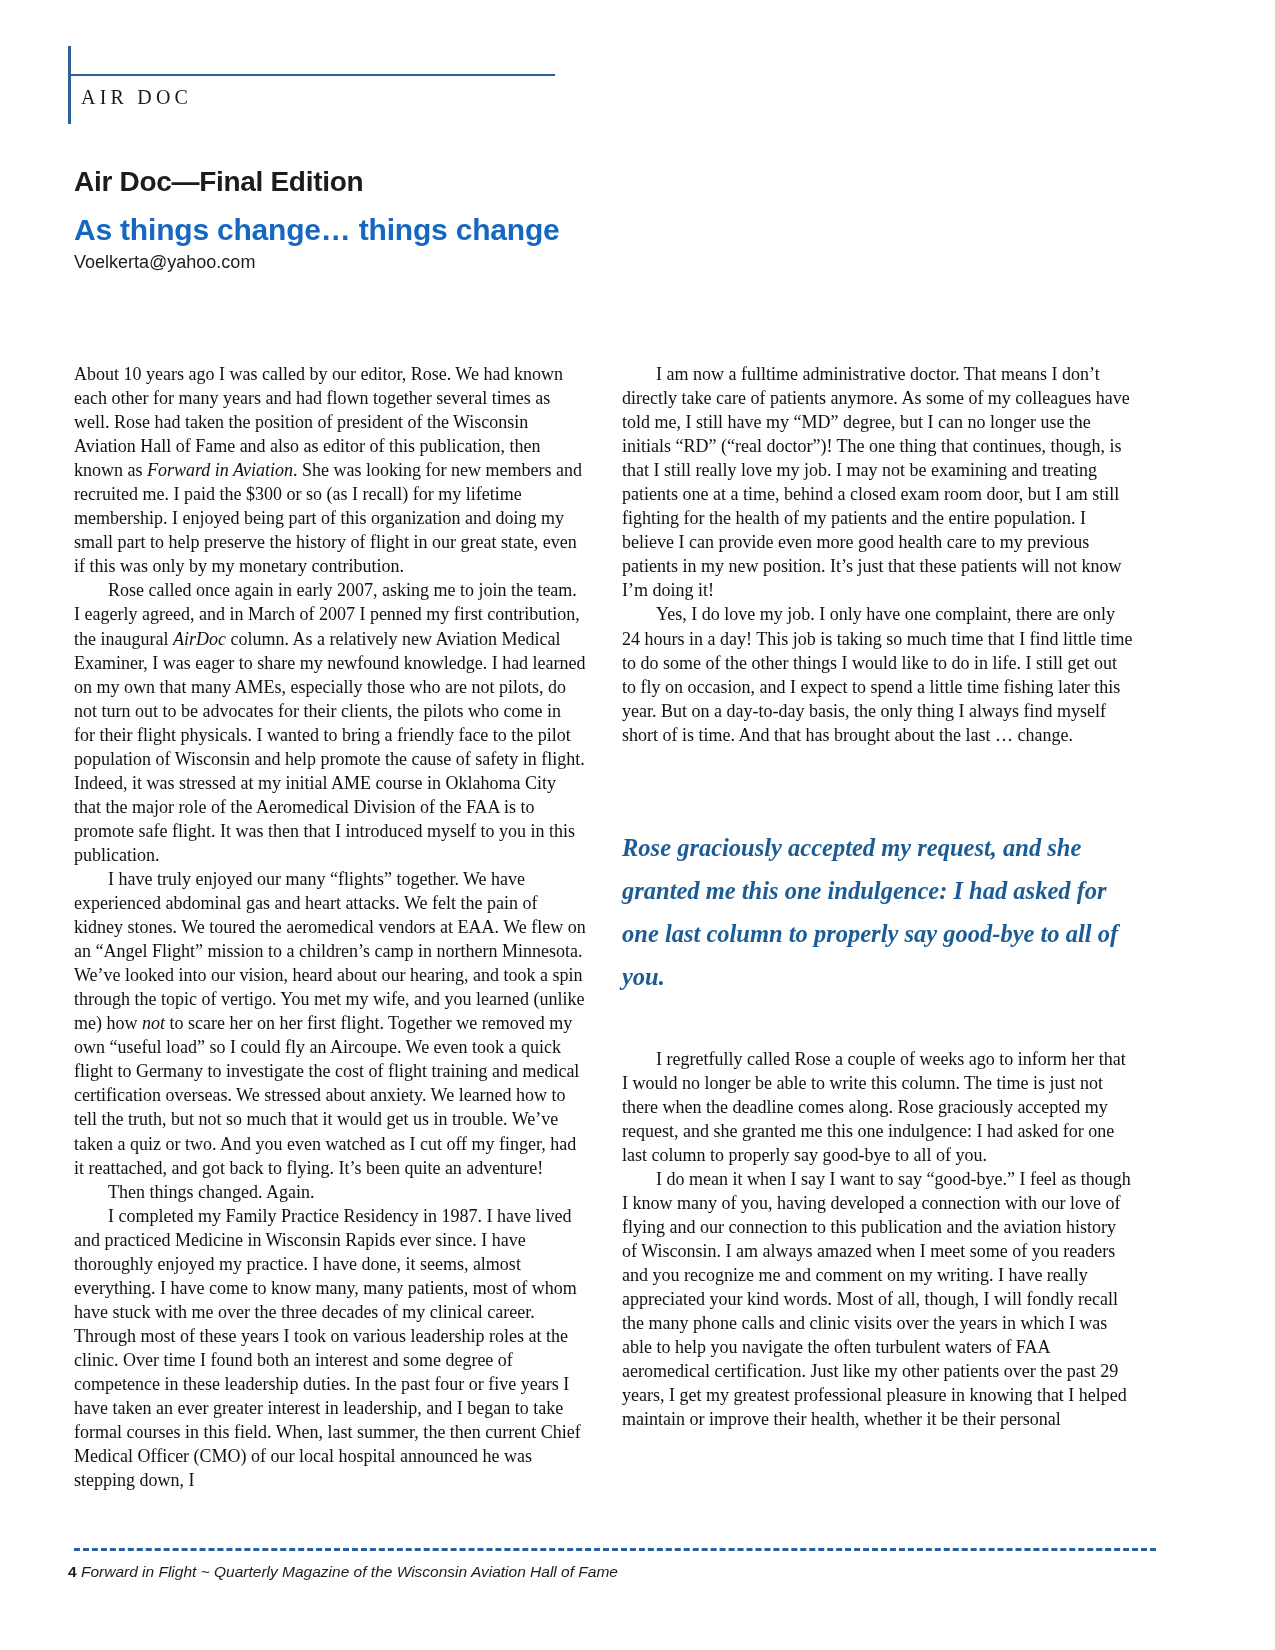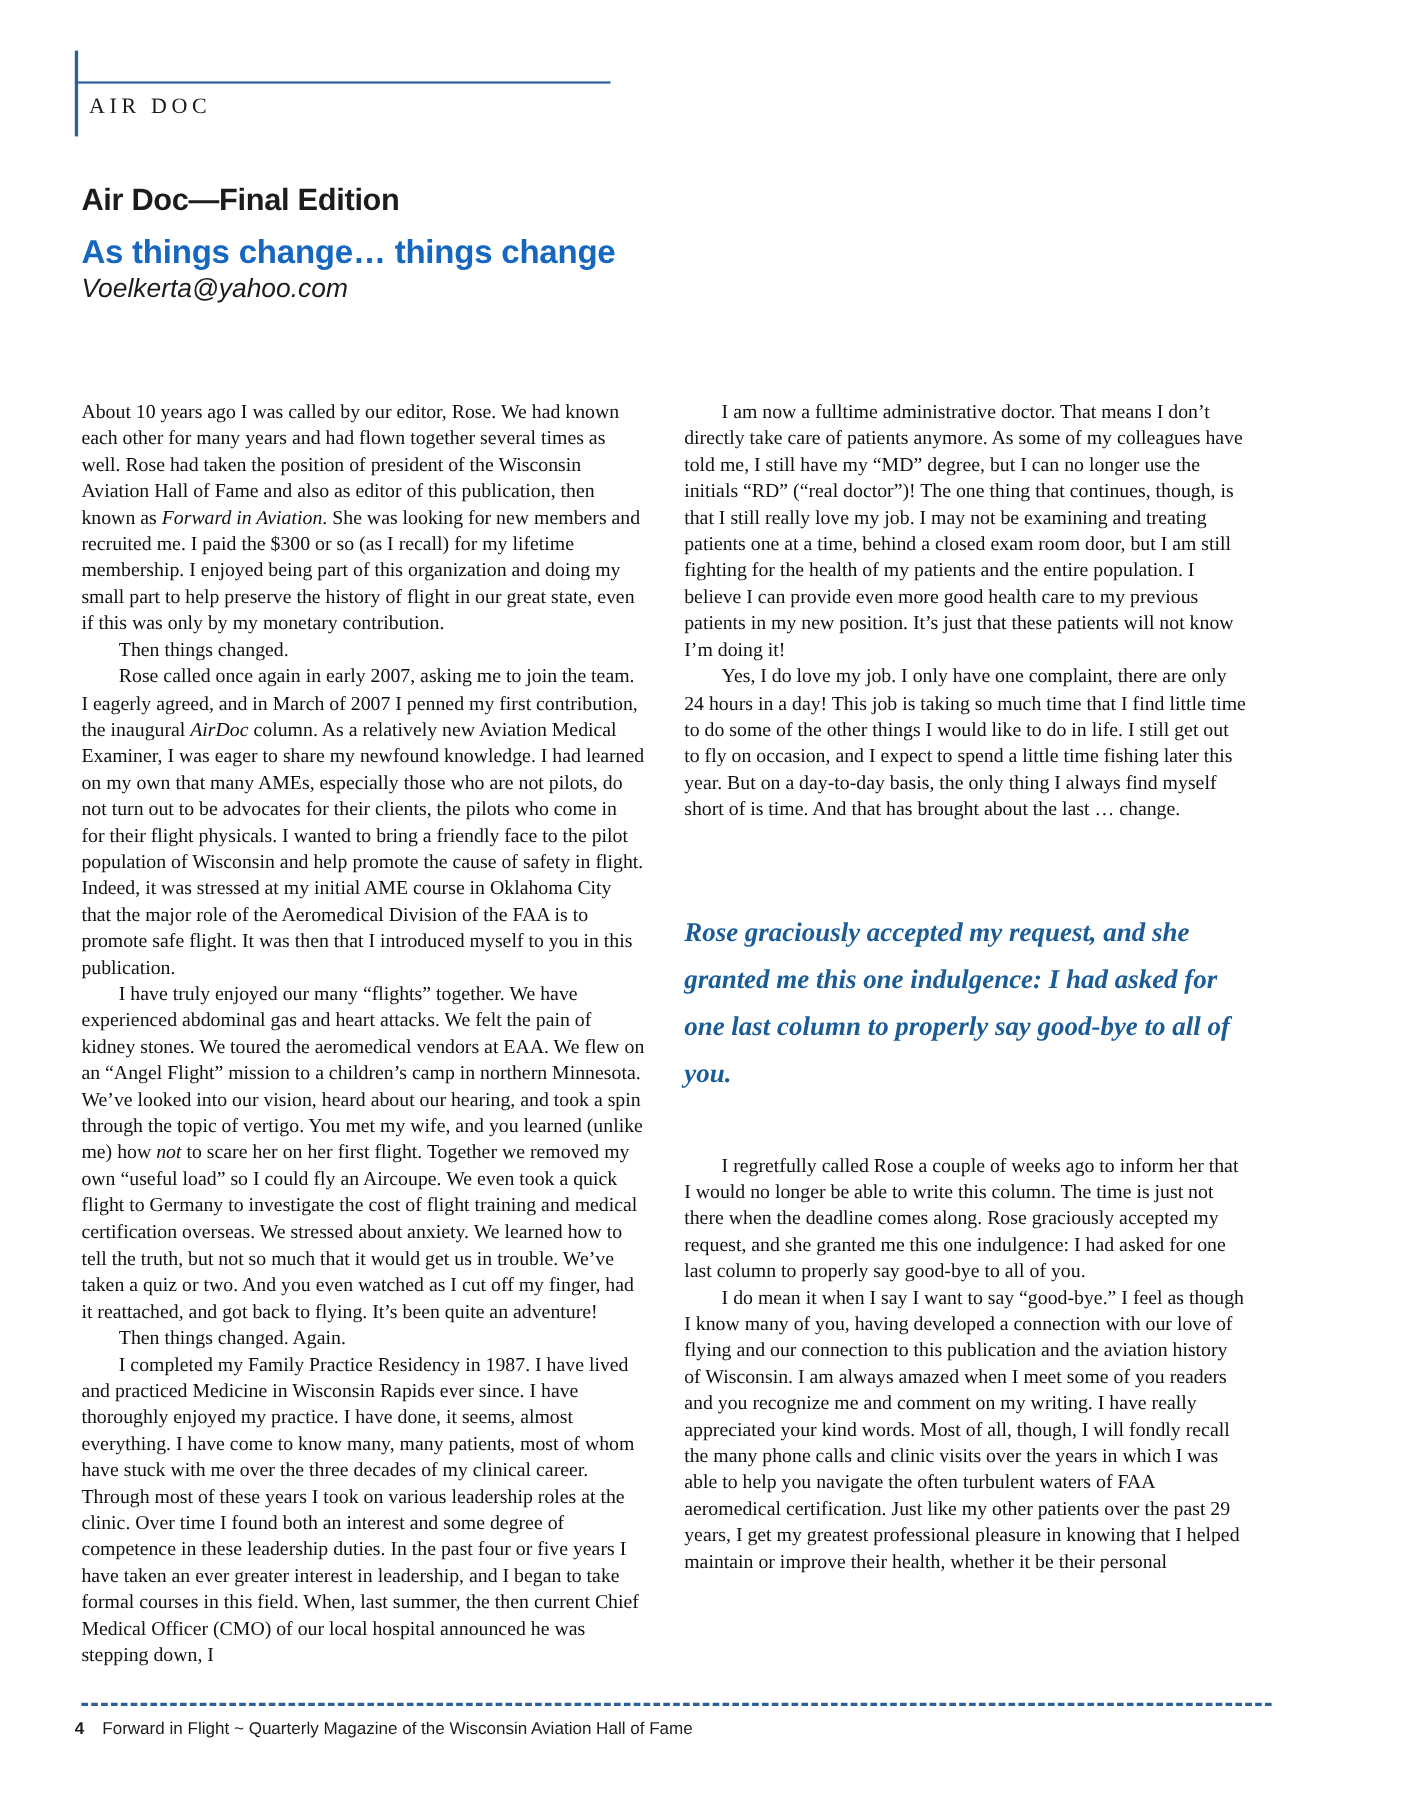--- a/index.html
+++ b/index.html
@@ -79,22 +79,21 @@
   #byline {
     font-family: "Liberation Sans", sans-serif;
     font-weight: bold;
     font-size: 19px;
     line-height: 24px;
     color: #1c1c1c;
     margin: 26px 0 0 0;
   }
   #email {
     font-family: "Liberation Sans", sans-serif;
-    font-style: italic;
-    font-size: 24px;
+    font-size: 18px;
     line-height: 23px;
     color: #1c1c1c;
     margin: 1px 0 0 0;
   }
 
   
   #columns {
     position: absolute;
     left: 74px;
     top: 362px;
@@ -154,42 +153,41 @@
     font-size: 15.5px;
     line-height: 20px;
     color: #1c1c1c;
     white-space: nowrap;
   }
   #footer-text .pagenum {
     font-weight: bold;
     font-style: normal;
   }
   #footer-text .pubinfo {
-    margin-left: 12px;
+    font-style: italic;
   }
 </style>
 </head>
 <body>
 
 <div id="running-head">
   <div class="vrule" style="background: rgb(43, 96, 153);"></div>
   <div class="hrule" style="background: rgb(43, 96, 153);"></div>
   <div class="rh-text">AIR DOC</div>
 </div>
 
 <div id="title-block">
   <h1 id="headline">Air Doc—Final Edition</h1>
   <h2 id="subhead" style="color: rgb(21, 103, 191);">As things change… things change</h2>
   <div id="email">Voelkerta@yahoo.com</div>
 </div>
 
 <div id="columns">
   <div class="col" id="col-left">
       <p>About 10 years ago I was called by our editor, Rose. We had known each other for many years and had flown together several times as well. Rose had taken the position of president of the Wisconsin Aviation Hall of Fame and also as editor of this publication, then known as <i>Forward in Aviation</i>. She was looking for new members and recruited me. I paid the $300 or so (as I recall) for my lifetime membership. I enjoyed being part of this organization and doing my small part to help preserve the history of flight in our great state, even if this was only by my monetary contribution.</p>
-      <p class="indent">Then things changed.</p>
       <p class="indent">Rose called once again in early 2007, asking me to join the team. I eagerly agreed, and in March of 2007 I penned my first contribution, the inaugural <i>AirDoc</i> column. As a relatively new Aviation Medical Examiner, I was eager to share my newfound knowledge. I had learned on my own that many AMEs, especially those who are not pilots, do not turn out to be advocates for their clients, the pilots who come in for their flight physicals. I wanted to bring a friendly face to the pilot population of Wisconsin and help promote the cause of safety in flight. Indeed, it was stressed at my initial AME course in Oklahoma City that the major role of the Aeromedical Division of the FAA is to promote safe flight. It was then that I introduced myself to you in this publication.</p>
       <p class="indent">I have truly enjoyed our many “flights” together. We have experienced abdominal gas and heart attacks. We felt the pain of kidney stones. We toured the aeromedical vendors at EAA. We flew on an “Angel Flight” mission to a children’s camp in northern Minnesota. We’ve looked into our vision, heard about our hearing, and took a spin through the topic of vertigo. You met my wife, and you learned (unlike me) how <i>not</i> to scare her on her first flight. Together we removed my own “useful load” so I could fly an Aircoupe. We even took a quick flight to Germany to investigate the cost of flight training and medical certification overseas. We stressed about anxiety. We learned how to tell the truth, but not so much that it would get us in trouble. We’ve taken a quiz or two. And you even watched as I cut off my finger, had it reattached, and got back to flying. It’s been quite an adventure!</p>
       <p class="indent">Then things changed. Again.</p>
       <p class="indent">I completed my Family Practice Residency in 1987. I have lived and practiced Medicine in Wisconsin Rapids ever since. I have thoroughly enjoyed my practice. I have done, it seems, almost everything. I have come to know many, many patients, most of whom have stuck with me over the three decades of my clinical career. Through most of these years I took on various leadership roles at the clinic. Over time I found both an interest and some degree of competence in these leadership duties. In the past four or five years I have taken an ever greater interest in leadership, and I began to take formal courses in this field. When, last summer, the then current Chief Medical Officer (CMO) of our local hospital announced he was stepping down, I</p>
     </div>
   <div class="col" id="col-right">
     <div>
         <p class="indent">I am now a fulltime administrative doctor. That means I don’t directly take care of patients anymore. As some of my colleagues have told me, I still have my “MD” degree, but I can no longer use the initials “RD” (“real doctor”)! The one thing that continues, though, is that I still really love my job. I may not be examining and treating patients one at a time, behind a closed exam room door, but I am still fighting for the health of my patients and the entire population. I believe I can provide even more good health care to my previous patients in my new position. It’s just that these patients will not know I’m doing it!</p>
         <p class="indent">Yes, I do love my job. I only have one complaint, there are only 24 hours in a day! This job is taking so much time that I find little time to do some of the other things I would like to do in life. I still get out to fly on occasion, and I expect to spend a little time fishing later this year. But on a day-to-day basis, the only thing I always find myself short of is time. And that has brought about the last … change.</p>
       </div>

